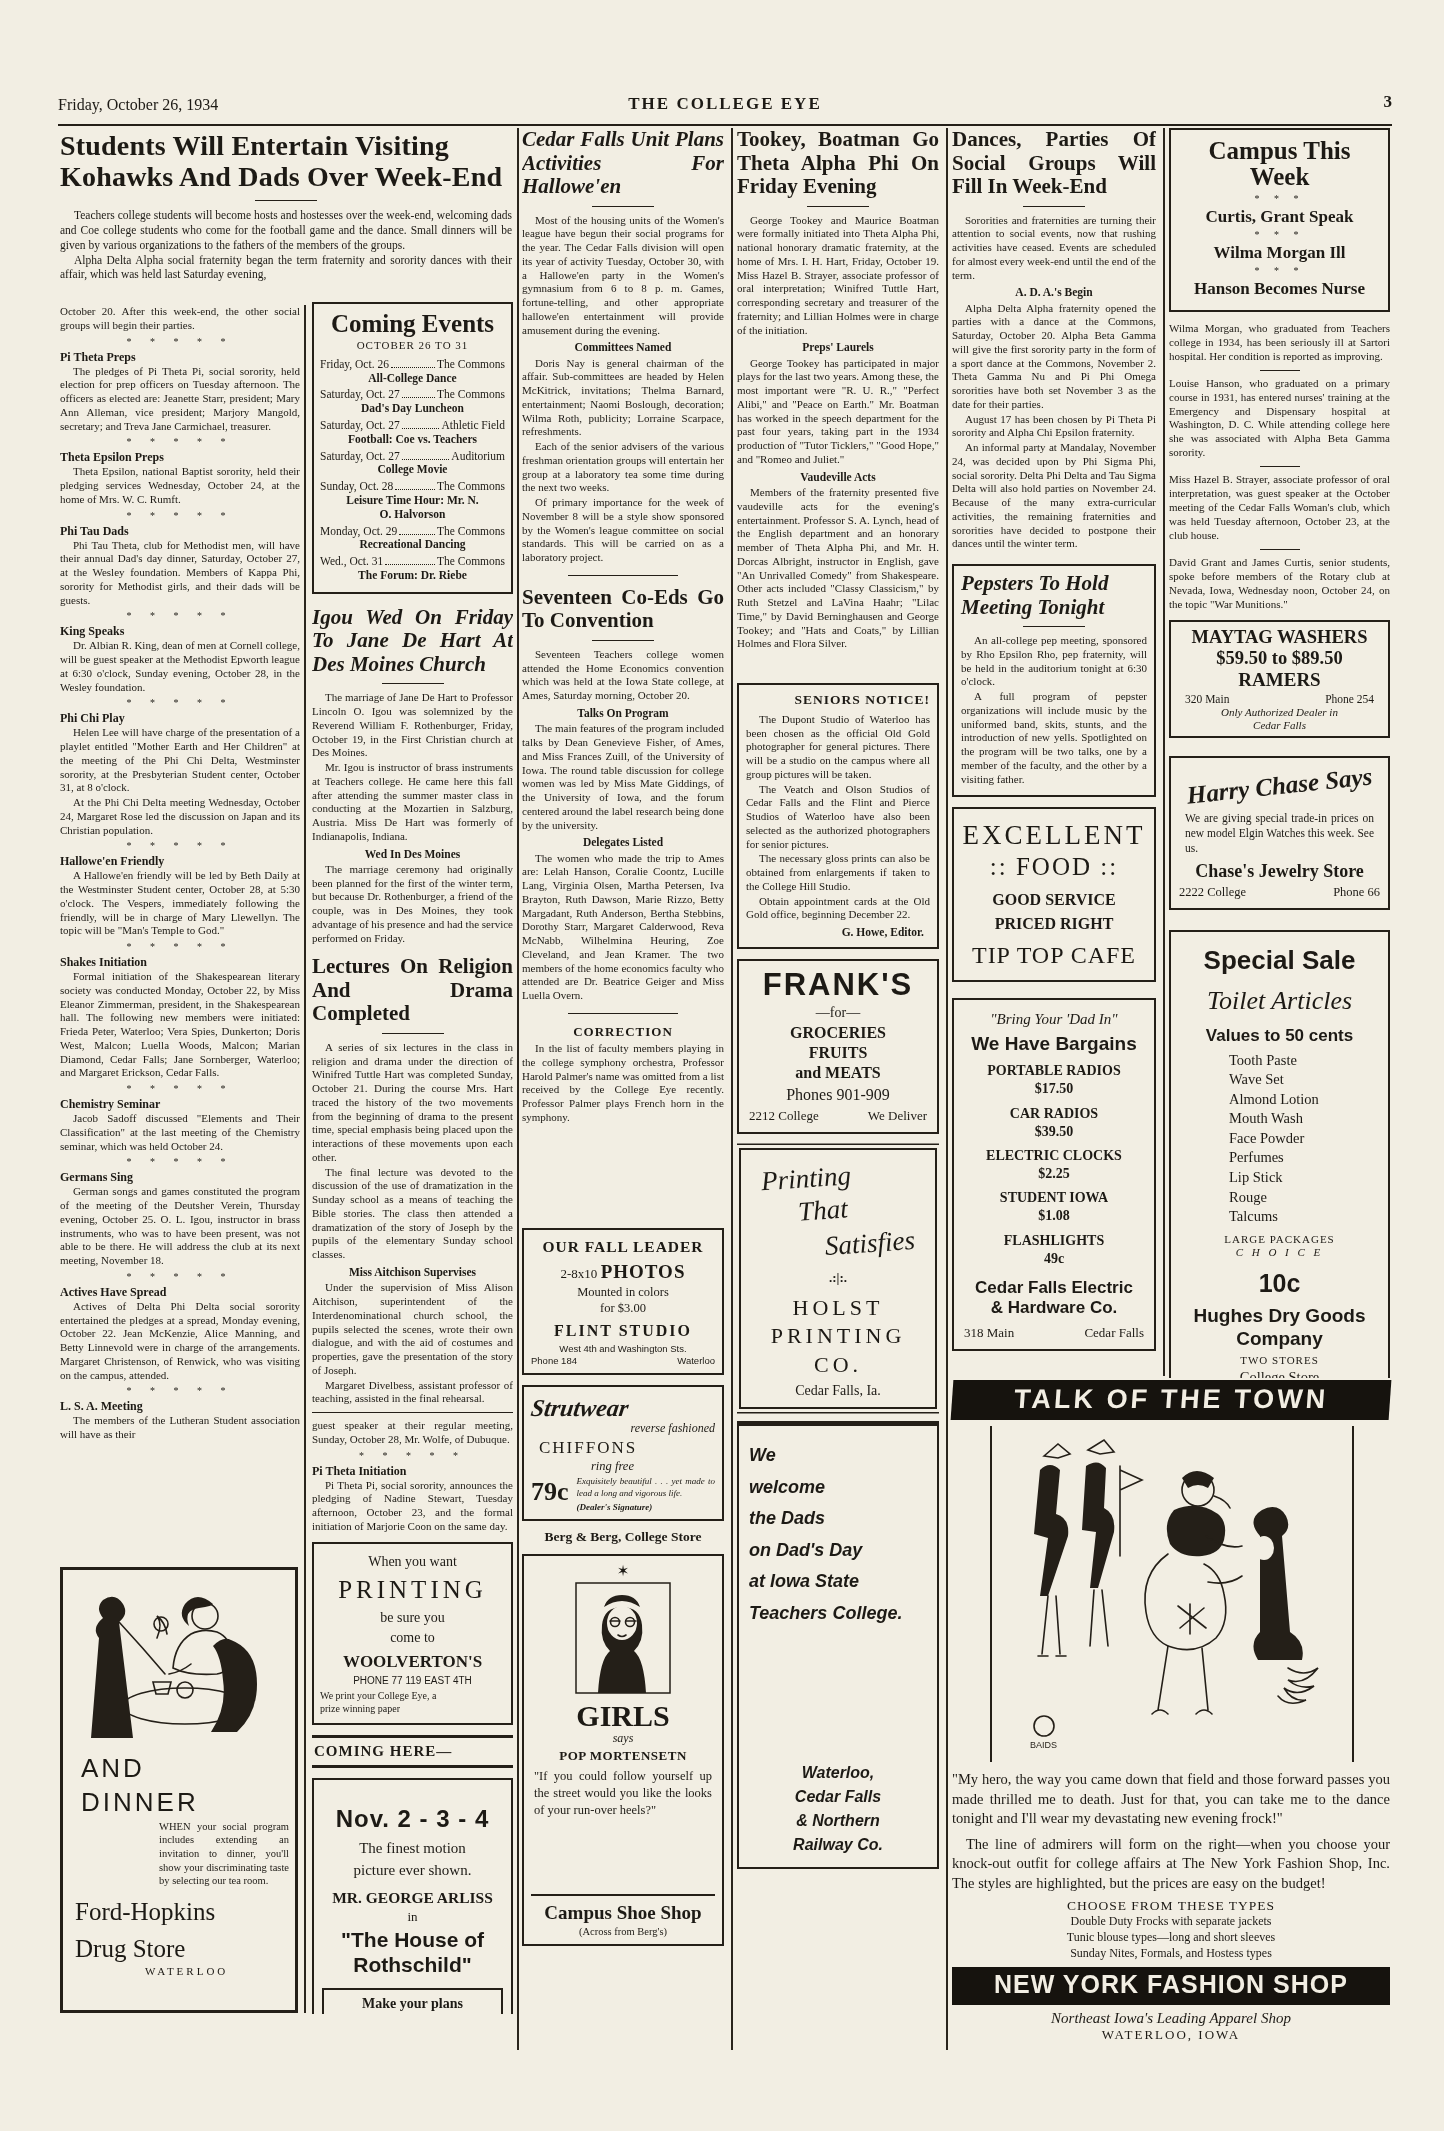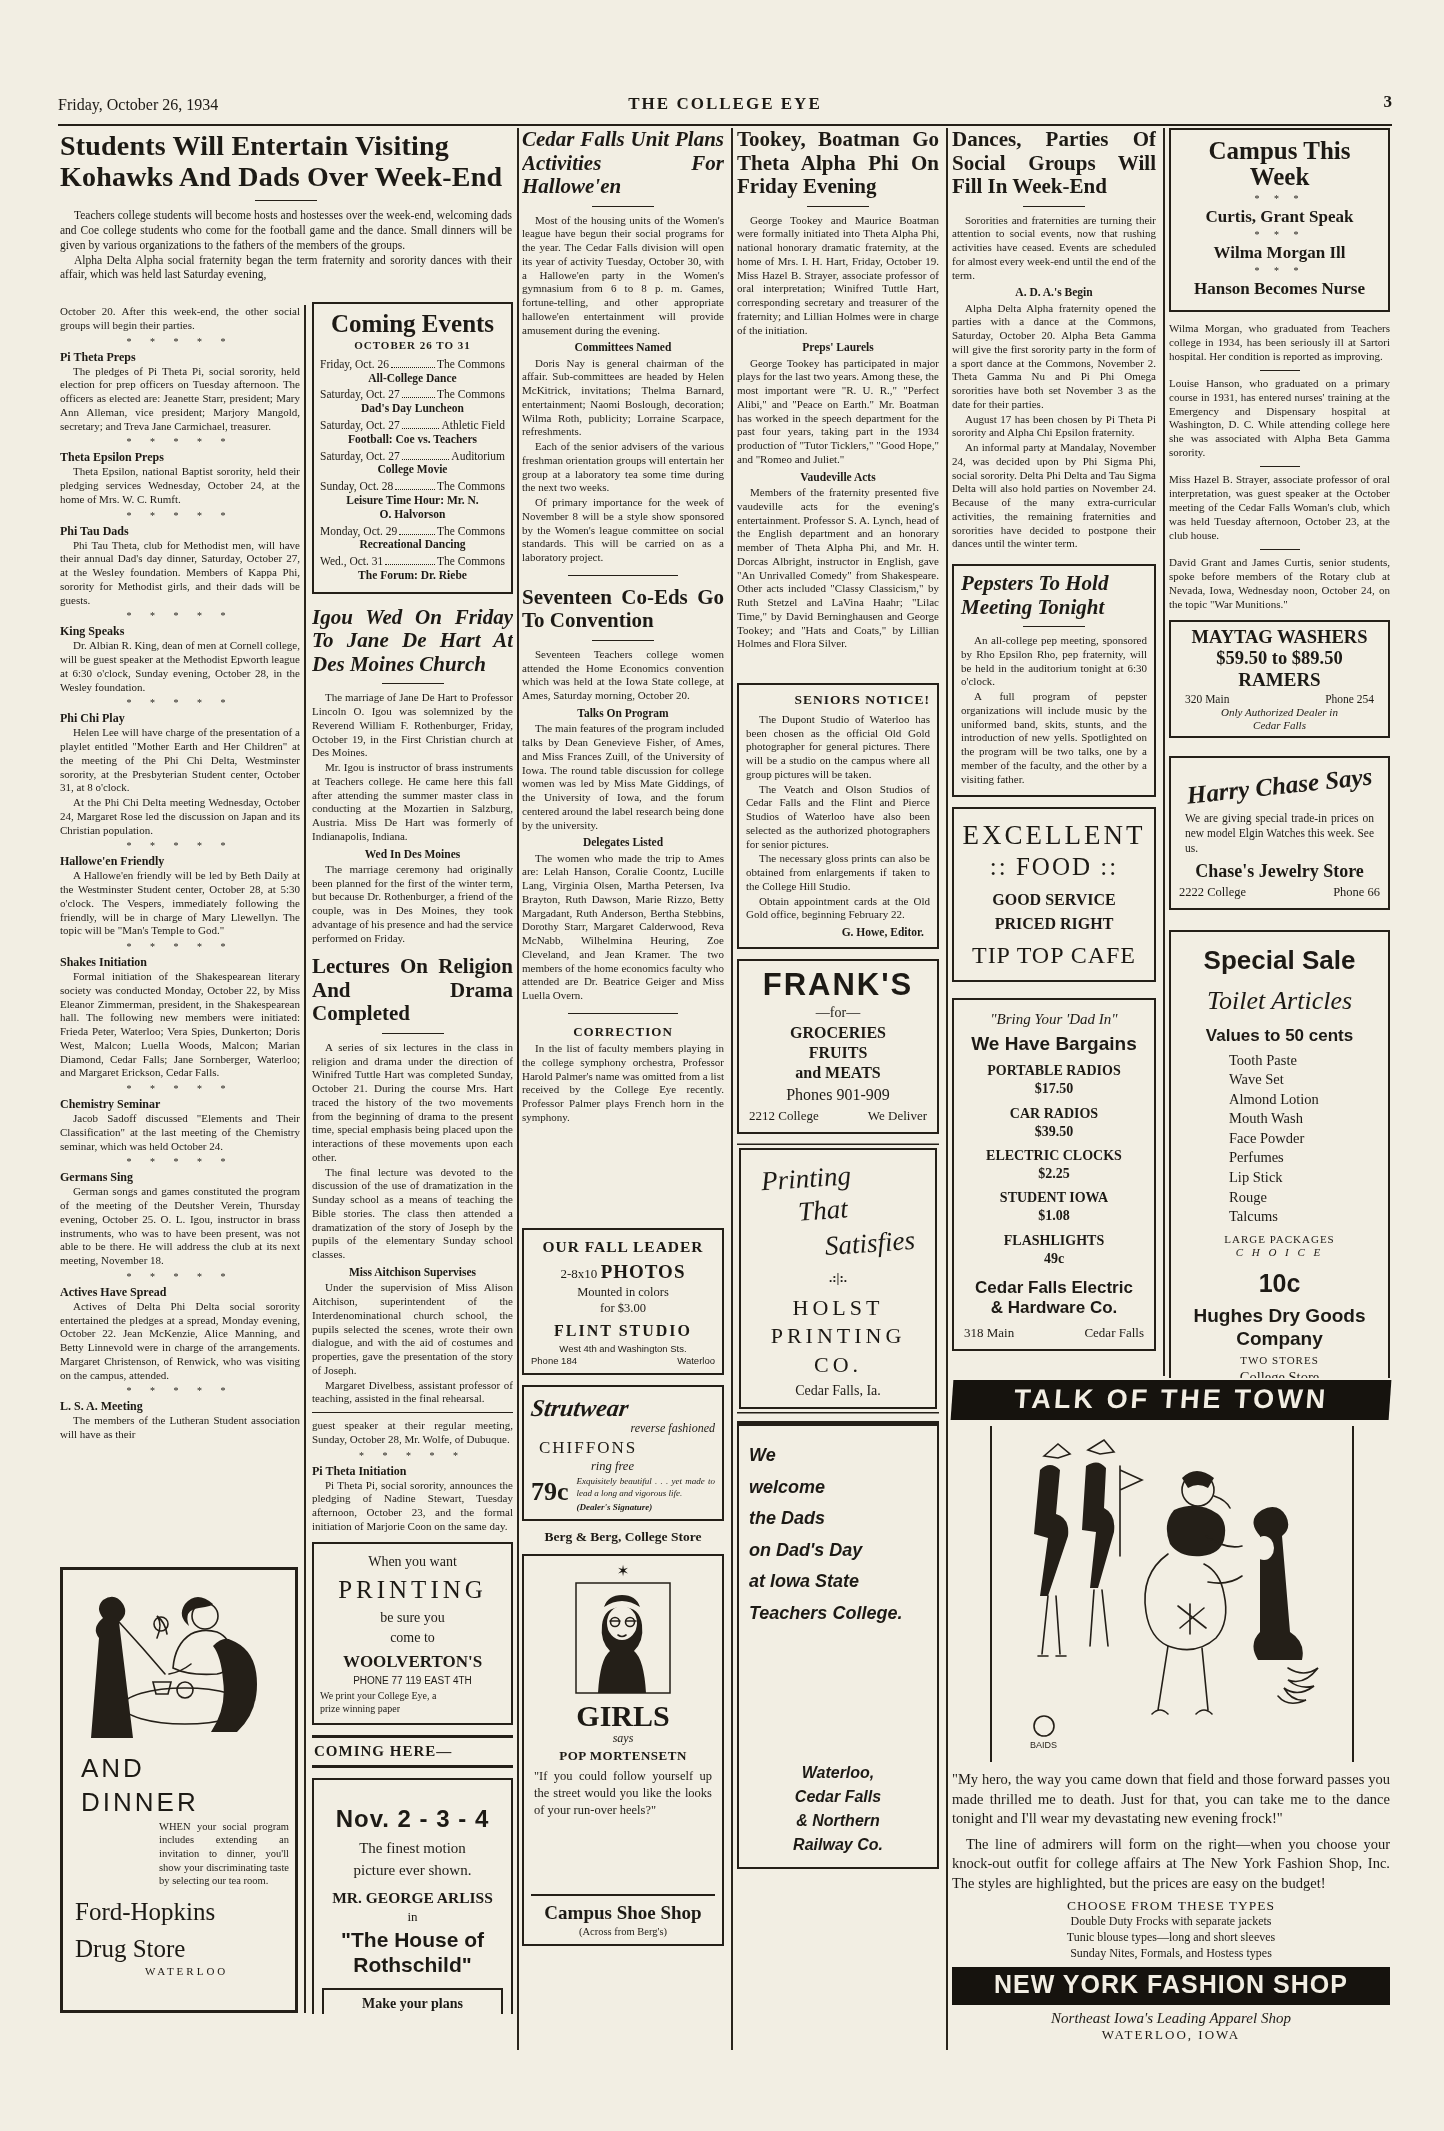--- a/index.html
+++ b/index.html
@@ -35,21 +35,21 @@
   #subcol1 { left:60px; top:305px; width:240px; height:1255px; overflow:hidden; }
   #ford-ad { left:60px; top:1567px; width:238px; height:446px; border:3px solid #241f18; padding:8px 10px; }
   #ford-ad .big { font-family:"Liberation Sans", sans-serif; font-size:26px; letter-spacing:3px; line-height:1.15; margin:4px 0 2px 8px; }
   #ford-ad .copy { font-size:10.5px; line-height:1.3; text-align:justify; width:130px; margin-left:86px; }
   #ford-ad .store { font-size:25px; line-height:1.1; margin-left:2px; margin-top:10px; }
   #ford-ad .city { font-size:11px; letter-spacing:3px; margin-left:72px; margin-top:2px; }
 
   #subcol2 { left:312px; top:302px; width:201px; height:1712px; overflow:hidden; }
   .events-box { border:2.5px solid #241f18; padding:7px 6px 9px; }
   .ev-title { text-align:center; font-size:25px; font-weight:bold; line-height:1; margin-bottom:3px; }
-  .ev-sub { text-align:center; font-weight:bold; font-size:11px; letter-spacing:1px; margin-bottom:5px; }
+  .ev-sub { text-align:center; font-weight:normal; font-size:11px; letter-spacing:1px; margin-bottom:5px; }
   .ev-row { display:flex; align-items:baseline; font-size:11.5px; line-height:1.2; margin-top:3px; }
   .ev-dots { flex:1; border-bottom:1.5px dotted #241f18; margin:0 2px 2px; min-width:8px; }
   .ev-what { text-align:center; font-weight:bold; font-size:11.5px; line-height:1.2; }
 
   #col3 { left:522px; top:128px; width:202px; height:1925px; overflow:hidden; }
   #col4 { left:737px; top:128px; width:202px; height:1925px; overflow:hidden; }
   #col5 { left:952px; top:128px; width:204px; height:1260px; overflow:hidden; }
   #col6 { left:1169px; top:128px; width:221px; height:1250px; overflow:hidden; }
 
   .flow { overflow:hidden; }
@@ -468,21 +468,21 @@
       <div class="p">George Tookey has participated in major plays for the last two years. Among these, the most important were "R. U. R.," "Perfect Alibi," and "Peace on Earth." Mr. Boatman has worked in the speech department for the past four years, taking part in the 1934 production of "Tutor Ticklers," "Good Hope," and "Romeo and Juliet."</div>
       <div class="subhead">Vaudeville Acts</div>
       <div class="p">Members of the fraternity presented five vaudeville acts for the evening's entertainment. Professor S. A. Lynch, head of the English department and an honorary member of Theta Alpha Phi, and Mr. H. Dorcas Albright, instructor in English, gave "An Unrivalled Comedy" from Shakespeare. Other acts included "Classy Classicism," by Ruth Stetzel and LaVina Haahr; "Lilac Time," by David Berninghausen and George Tookey; and "Hats and Coats," by Lillian Holmes and Flora Silver.</div>
     </div>
 
     <div class="seniors">
       <div class="title">SENIORS NOTICE!</div>
       <div class="p">The Dupont Studio of Waterloo has been chosen as the official Old Gold photographer for general pictures. There will be a studio on the campus where all group pictures will be taken.</div>
       <div class="p">The Veatch and Olson Studios of Cedar Falls and the Flint and Pierce Studios of Waterloo have also been selected as the authorized photographers for senior pictures.</div>
       <div class="p">The necessary gloss prints can also be obtained from enlargements if taken to the College Hill Studio.</div>
-      <div class="p">Obtain appointment cards at the Old Gold office, beginning February 22.</div>
+      <div class="p">Obtain appointment cards at the Old Gold office, beginning December 22.</div>
       <div class="sig">G. Howe, Editor.</div>
     </div>
 
     <div class="franks">
       <div class="name">FRANK'S</div>
       <div class="for">—for—</div>
       <div class="l">GROCERIES</div>
       <div class="l">FRUITS</div>
       <div class="l">and MEATS</div>
       <div class="ph">Phones 901-909</div>

